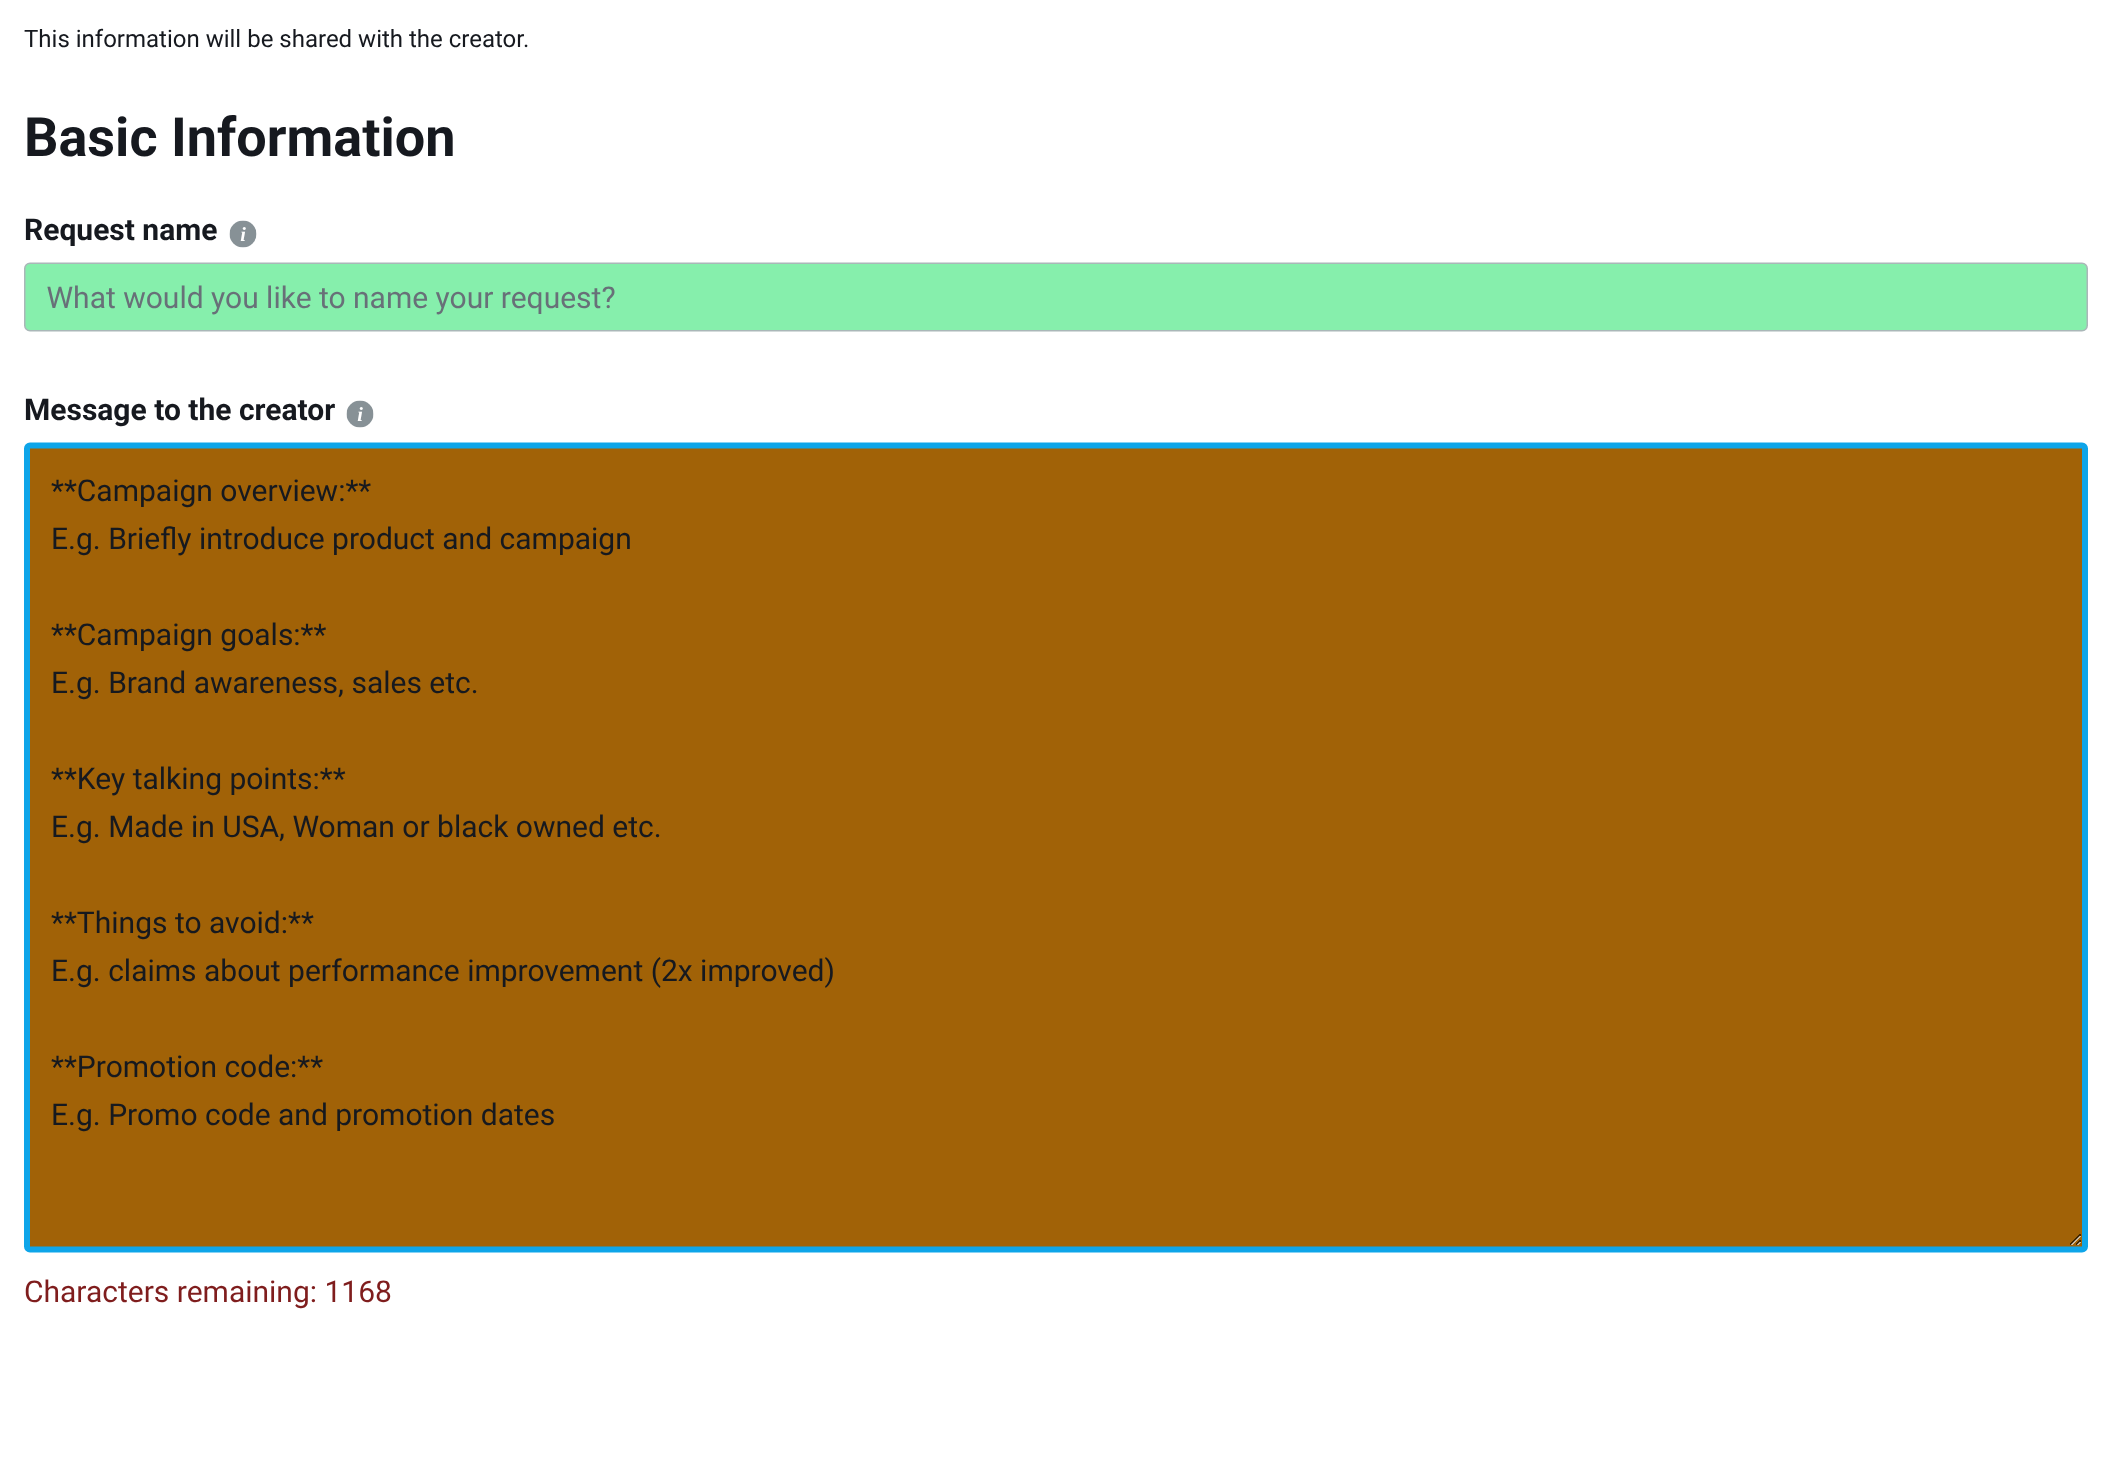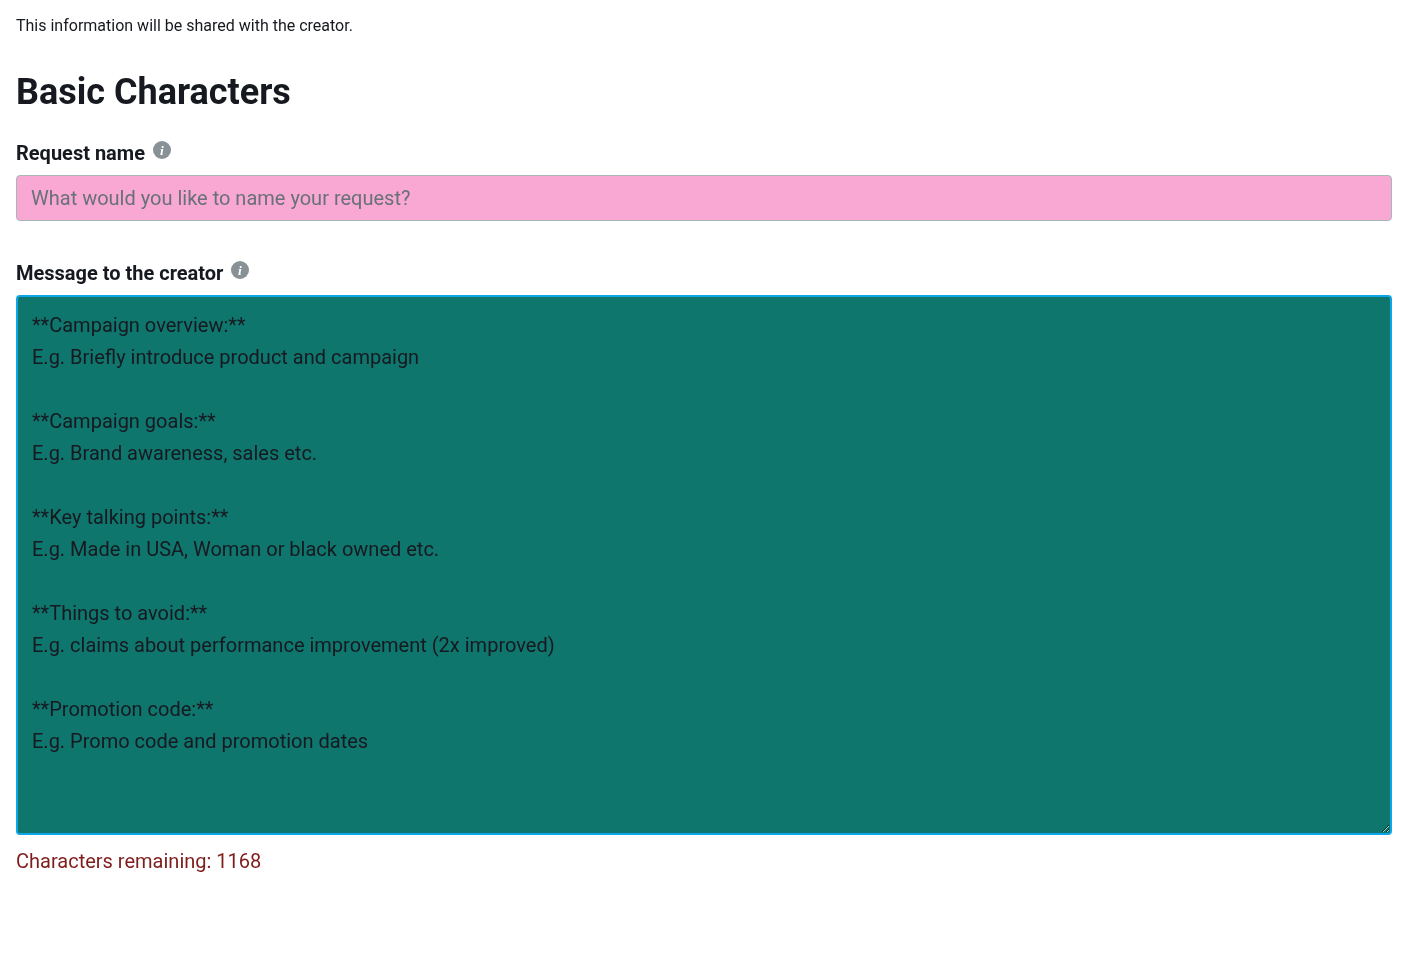--- a/index.html
+++ b/index.html
@@ -24,21 +24,21 @@
       font-size: 36px;
       font-weight: 700;
       color: #16191f;
       margin-bottom: 28px;
     }
     .field-group {
       margin-bottom: 40px;
     }
     .field-label-row {
       display: flex;
-      align-items: flex-start;
+      align-items: flex-end;
       margin-bottom: 10px;
       gap: 8px;
     }
     .field-label {
       font-size: 20px;
       font-weight: 700;
       color: #16191f;
     }
     .info-icon {
       width: 18px;
@@ -52,52 +52,52 @@
       width: 18px;
       height: 18px;
     }
     .text-input {
       width: 100%;
       padding: 10px 14px;
       font-size: 20px;
       border: 1px solid #aab7b8;
       border-radius: 4px;
       color: #16191f;
-      background: #f9a8d4;
+      background: #86efac;
       font-family: inherit;
     }
     .text-input::placeholder {
       color: #687078;
     }
     .textarea-input {
       width: 100%;
       min-height: 540px;
       padding: 12px 14px;
       font-size: 20px;
       line-height: 1.6;
-      border: 2px solid #0ea5e9;
+      border: 4px solid #0ea5e9;
       border-radius: 4px;
       color: #16191f;
-      background: #0f766e;
+      background: #a16207;
       font-family: inherit;
       resize: vertical;
       outline: none;
     }
     .char-count {
       font-size: 20px;
       color: #7f1d1d;
       margin-top: 10px;
     }
   </style>
 </head>
 <body>
 
 <div class="intro-text">This information will be shared with the creator.</div>
 
-<h1 class="section-heading">Basic Characters</h1>
+<h1 class="section-heading">Basic Information</h1>
 
 <div class="field-group">
   <div class="field-label-row">
     <span class="field-label">Request name</span>
     <span class="info-icon">
       <svg viewBox="0 0 16 16" fill="currentColor">
         <circle cx="8" cy="8" r="8"></circle>
         <text x="8" y="12" text-anchor="middle" font-size="12" font-weight="bold" fill="#fff" font-family="Georgia, serif" font-style="italic">i</text>
       </svg>
     </span>

